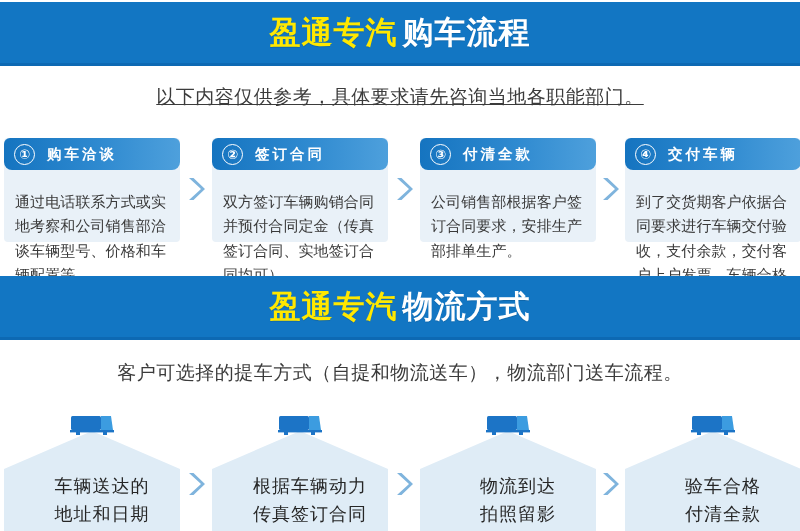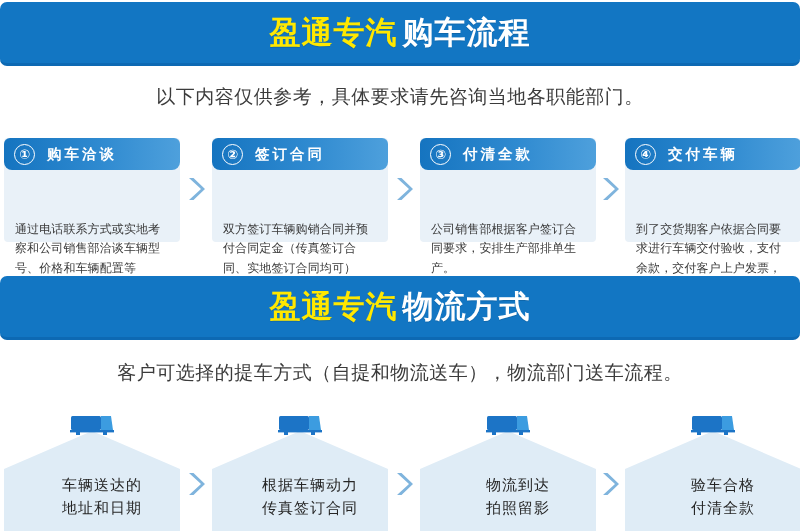--- a/index.html
+++ b/index.html
@@ -10,40 +10,40 @@
     position:relative;
     overflow:hidden;
     color:#333;
   }
 
   
   .banner{
     position:absolute; left:0; width:800px; height:64px;
     background:#1276c3;
     border-bottom:3px solid #0d69b3;
-    display:flex; align-items:center; justify-content:center;border-radius:7px;
+    display:flex; align-items:center; justify-content:center;
   }
   .banner-title{
     font-size:31px; font-weight:bold; letter-spacing:1px;
     line-height:1; white-space:nowrap;
     text-shadow:0 1px 0 rgba(0,0,0,.12);
   }
   .brand{ color:#ffe800; }
   .rest { color:#ffffff; margin-left:5px; }
 
   #banner1{ top:2px; }
   #banner2{ top:276px;align-items:center; }
 
   
   .subcap{
     position:absolute; left:0; width:800px;
     text-align:center; font-size:19px; color:#3b3b3b;
     letter-spacing:.5px; white-space:nowrap;
   }
-  #subcap1{ top:84px; }
+  #subcap1{ top:84px;text-decoration:underline; }
   #subcap2{ top:360px; }
 
   
   .steps{
     position:absolute; top:138px; left:0; width:800px; height:110px;
   }
   .step-card{
     position:absolute; top:0; width:176px; height:104px;
     background:#e9f1f8;
     border-radius:4px;
@@ -62,24 +62,23 @@
     border:1.6px solid #ffffff; border-radius:50%;
     color:#ffffff; font-size:13px; font-weight:bold;
     display:flex; align-items:center; justify-content:center;
     line-height:1;
   }
   .step-title{
     color:#ffffff; font-size:14.5px; font-weight:bold;
     letter-spacing:3px; margin-left:12px;
   }
   .step-body{
-    padding:26px 11px 0 11px;
-    font-size:12px; line-height:1.62; color:#3a3a3a;
+    padding:20px 11px 0 11px;
+    font-size:15px; line-height:1.62; color:#3a3a3a;
     letter-spacing:.1px;
-    margin-top:24px;
   }
 
   
   .chev{
     position:absolute; width:18px; height:26px;
   }
   .chev svg{ display:block; width:100%; height:100%; }
 
   
   .pents{
@@ -88,21 +87,21 @@
   .pent-card{
     position:absolute; bottom:0; width:176px; height:100px;
   }
   .pent-shape{
     position:absolute; inset:0;
     background:#dfecf6;
     clip-path:polygon(0% 38%, 50% 0%, 100% 38%, 100% 100%, 0% 100%);
   }
   .pent-text{
     position:absolute; left:0; right:0; top:42px;
-    text-align:center; font-size:15px; color:#262626;
+    text-align:center; font-size:18px; color:#262626;
     line-height:1.55; letter-spacing:1px;padding-left:20px;
   }
   .truck{
     position:absolute; top:-18px; left:50%;
     transform:translateX(-50%);
     width:50px; height:26px;
   }
   .truck svg{ display:block; width:100%; height:100%; }
 </style>
 </head>

